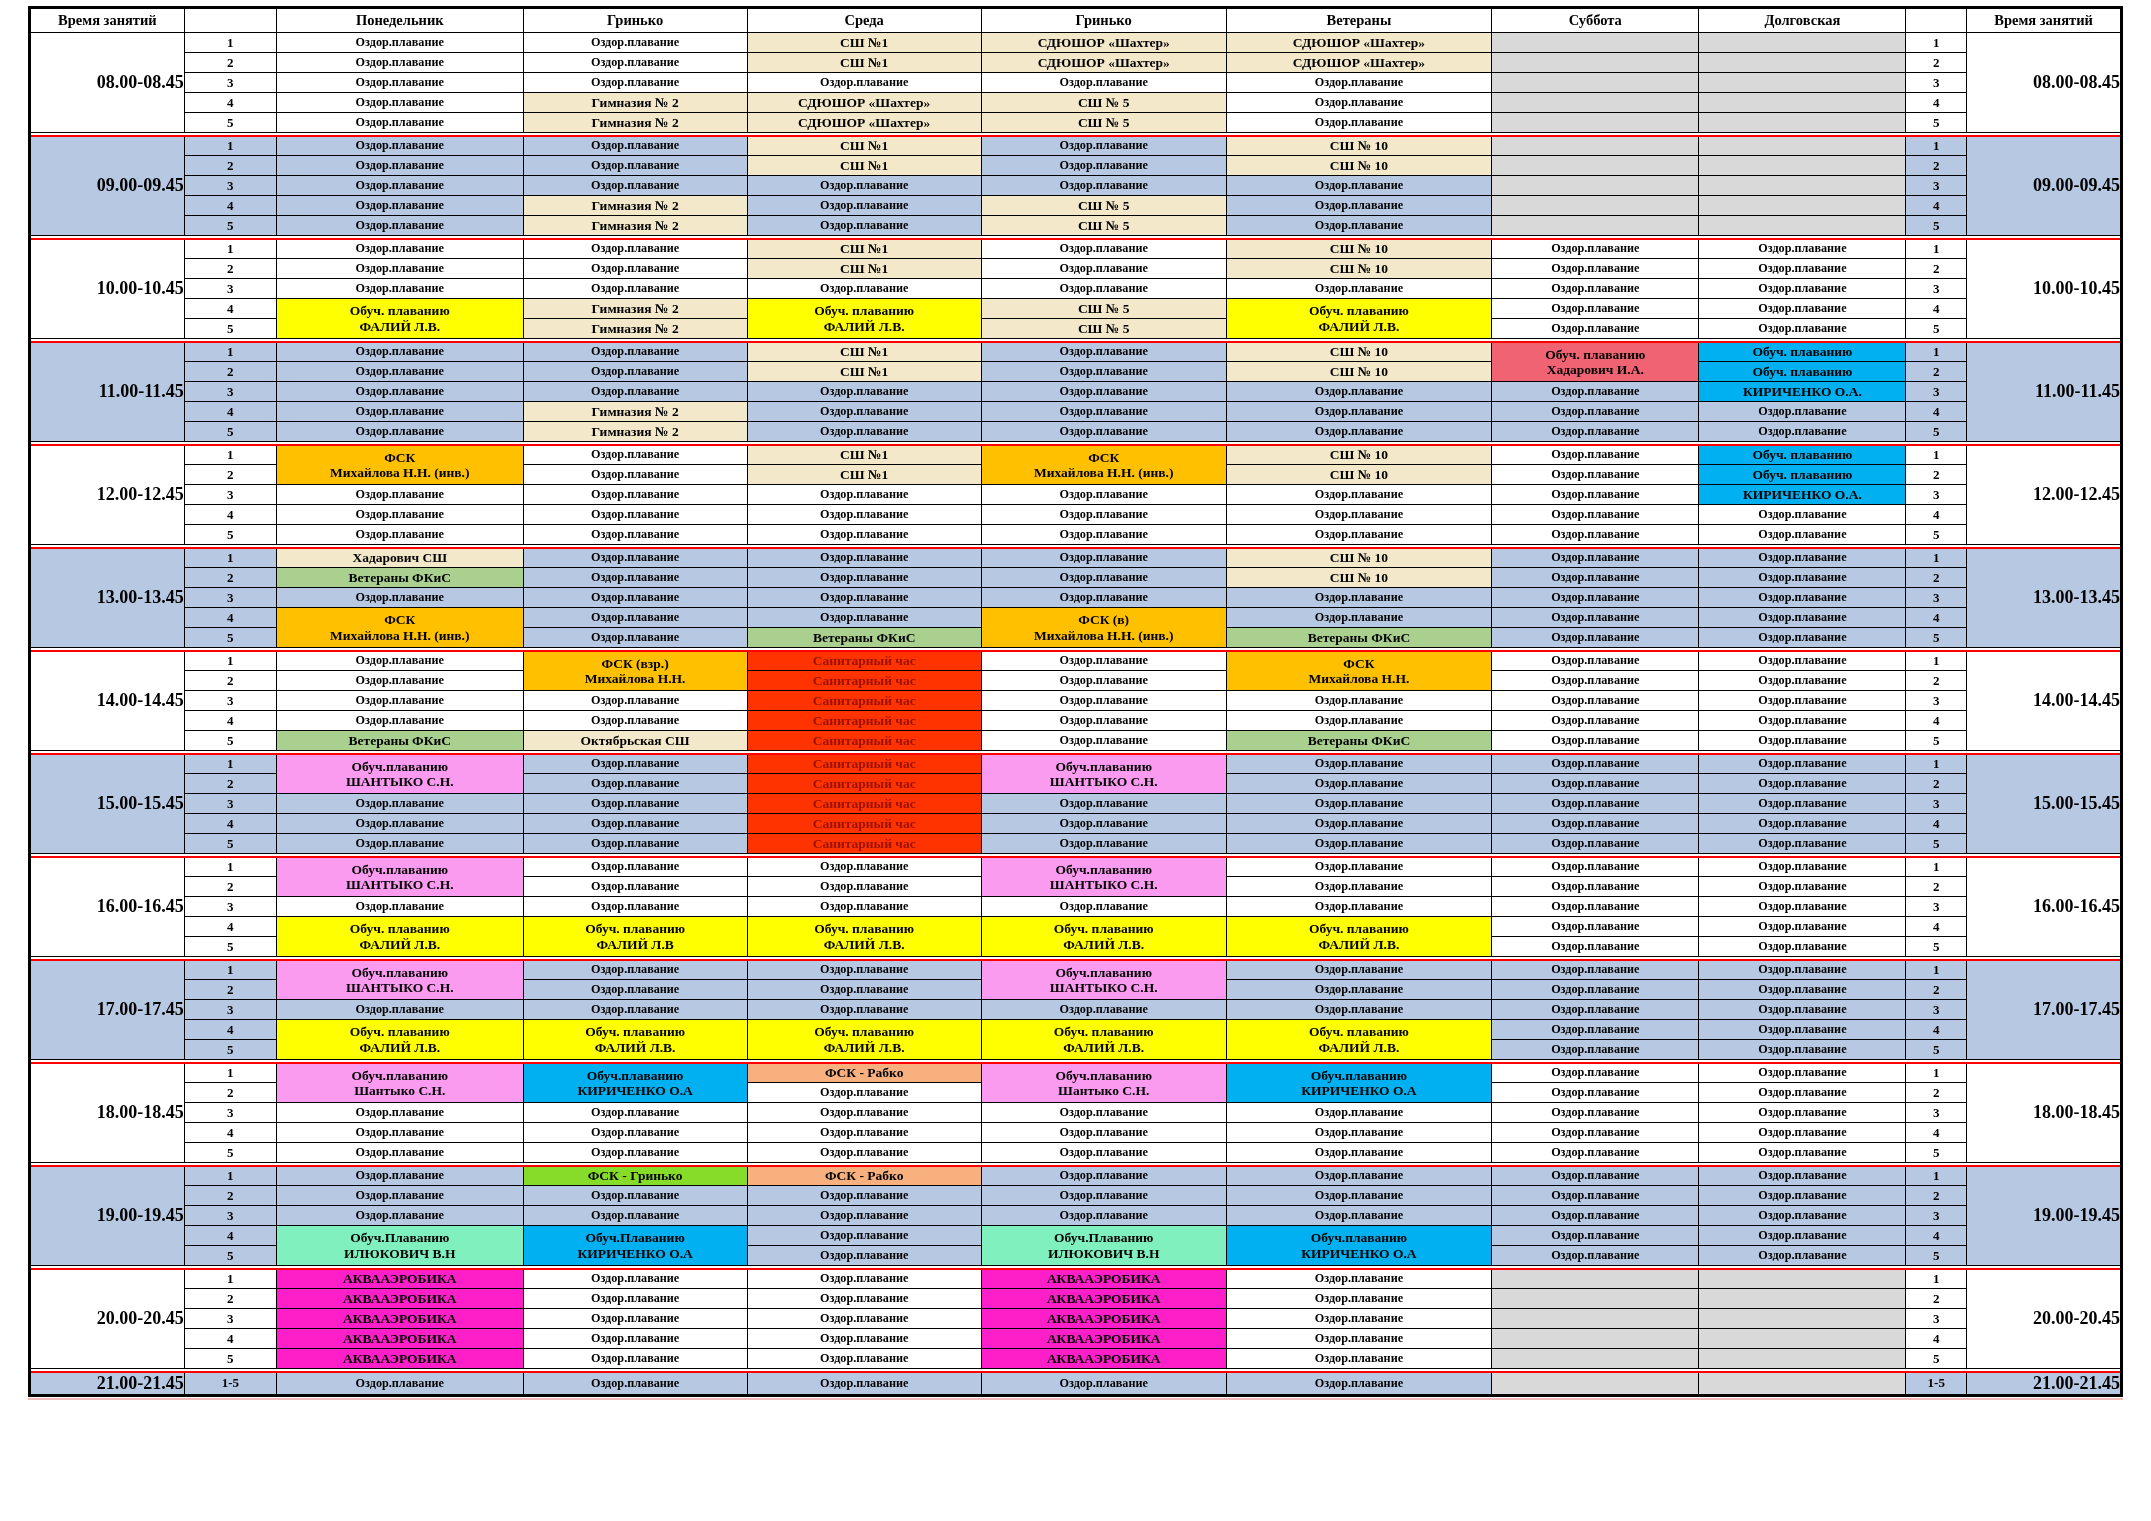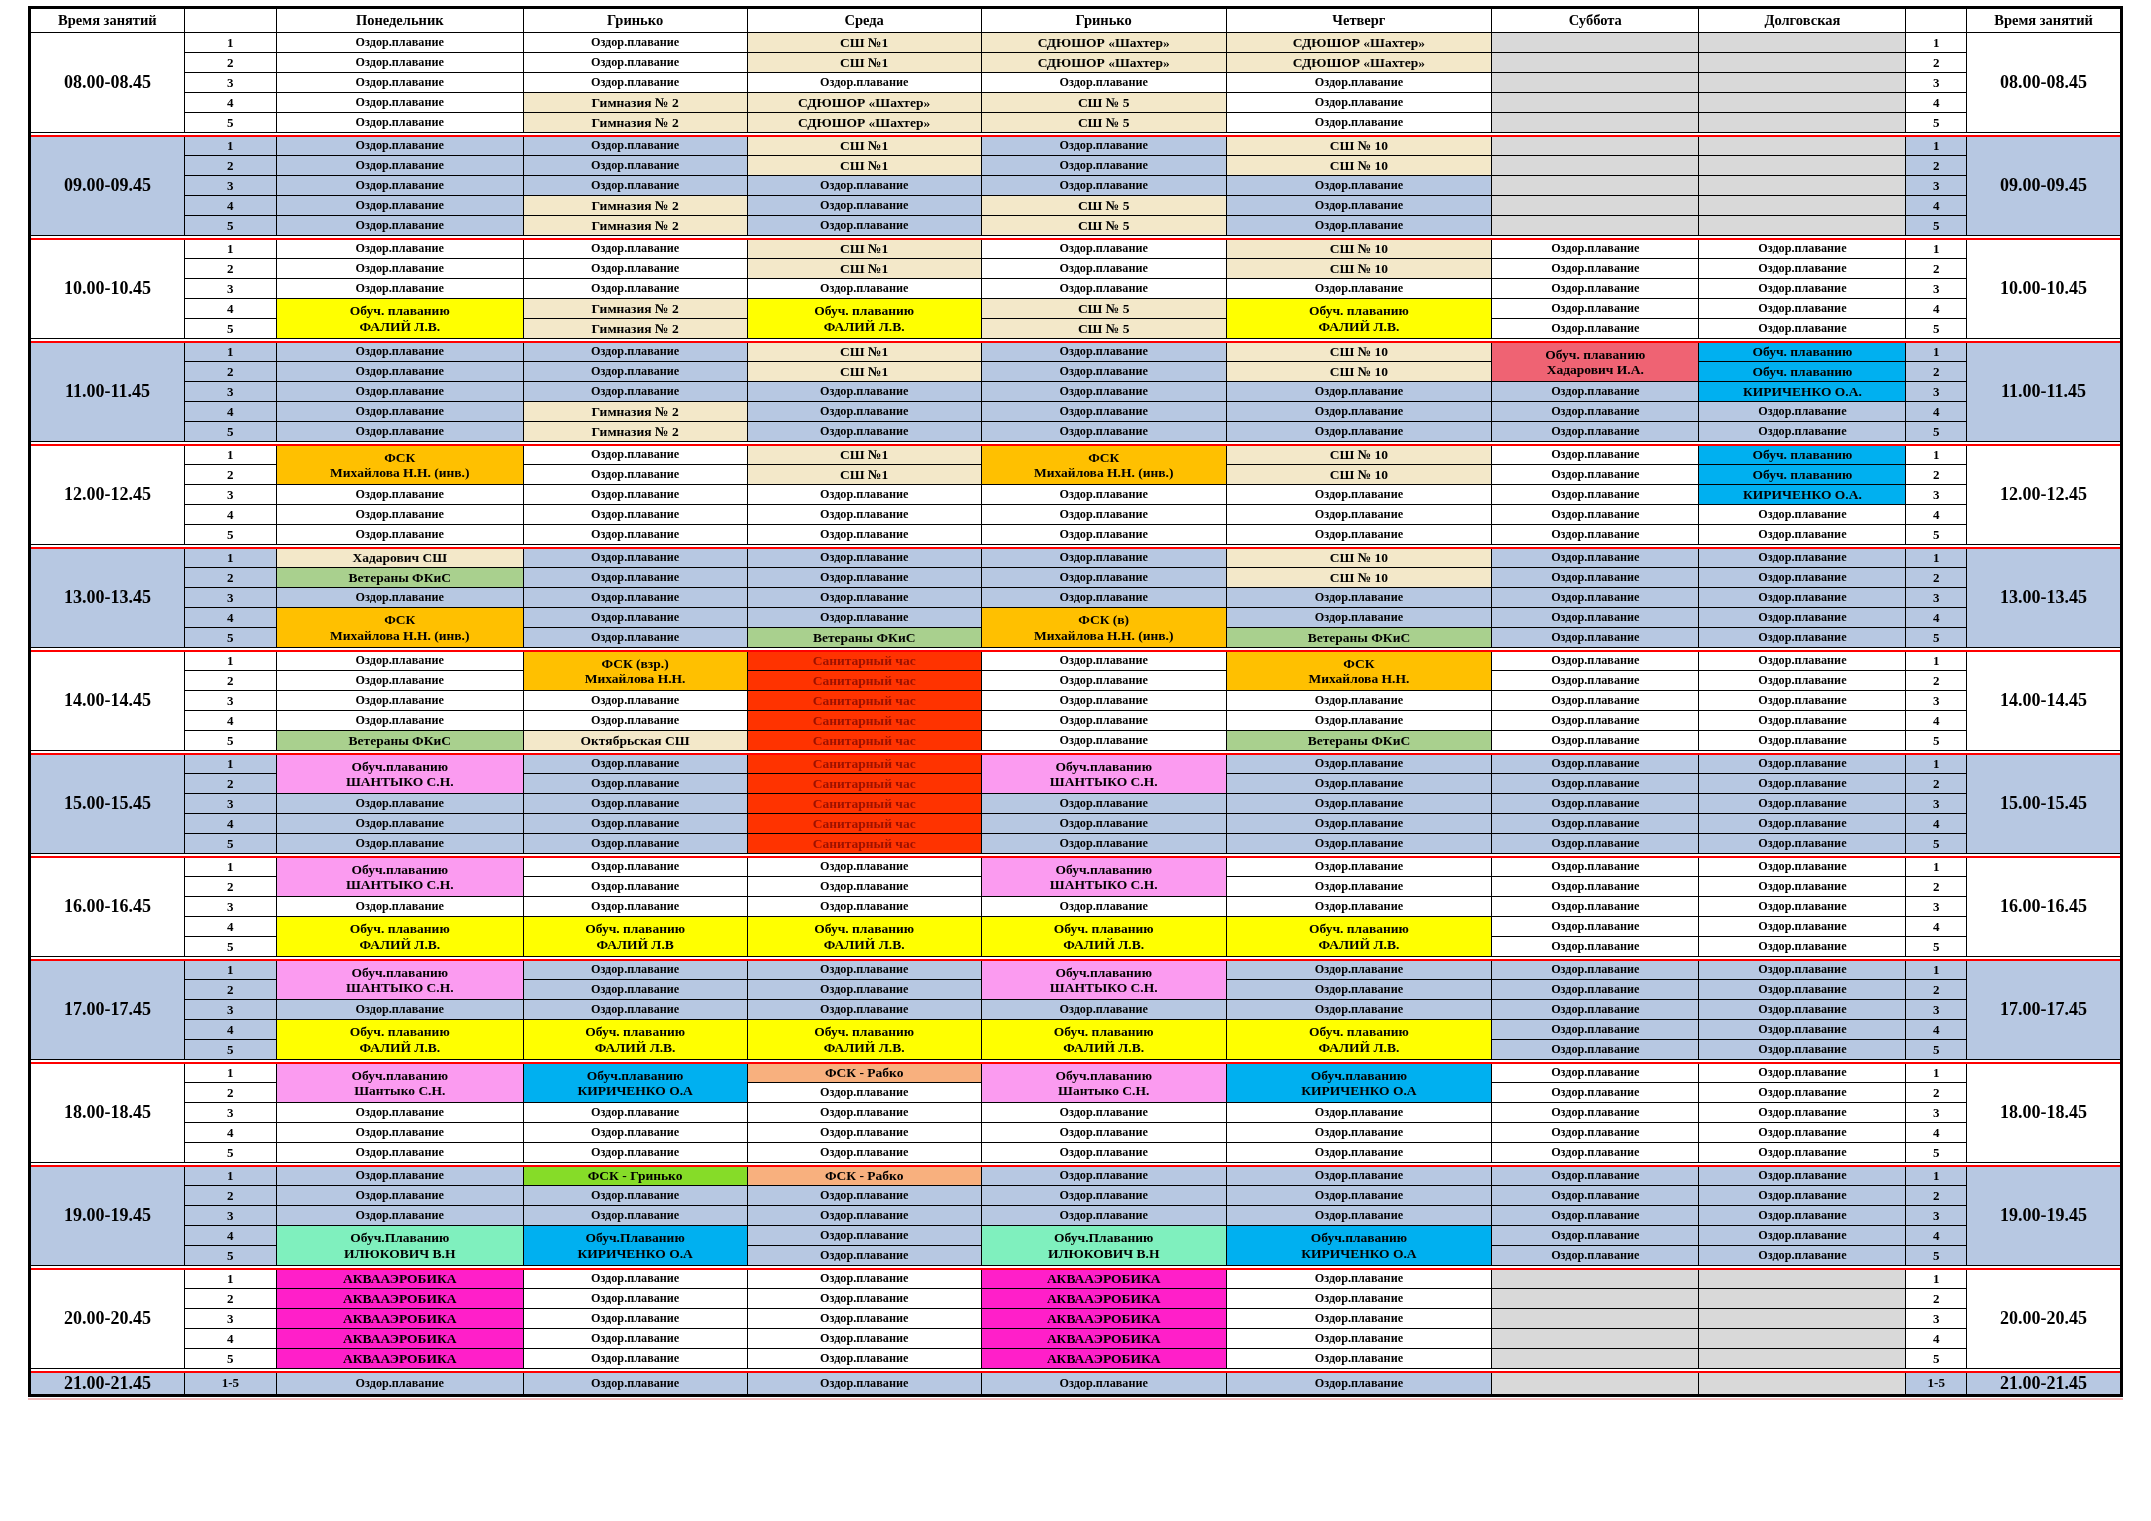--- a/index.html
+++ b/index.html
@@ -10,21 +10,21 @@
   }
   .page { padding:6px 28px 0 28px; }
   .title { text-align:center; font-size:26px; margin:2px 0 7px 0; }
   table.schedule { width:100%; border-collapse:collapse; table-layout:fixed; border:3px solid #000; }
   th {
     border:1.5px solid #000; font-size:14.5px; height:25px; background:#FFF;
     padding:0; font-weight:700;
   }
   td { border:1.2px solid #000; padding:0; text-align:center; vertical-align:middle; overflow:hidden; }
   tr.lane-row { height:20px; }
-  td.time-cell { font-size:18px; }
+  td.time-cell { font-size:18px;text-align:right; }
   td.lane-cell { font-size:13px; }
   td.data-cell { font-size:12.2px; line-height:1.03; }
   td.data-cell.hl { font-size:13.5px; line-height:1.12; }
   tr.sep td {
     height:3px; background:#FFF; border-left:0; border-right:0;
     border-top:1.6px solid #E53030; border-bottom:2.6px solid #FF0000;
   }
   .bottom-rule { height:2px; background:#F3B9B9; margin-top:1px; }
 </style>
 </head>
@@ -47,21 +47,21 @@
         <col style="width:7.4%">
     </colgroup>
     <thead>
       <tr>
         <th>Время занятий</th>
         <th></th>
         <th>Понедельник</th>
         <th>Гринько</th>
         <th>Среда</th>
         <th>Гринько</th>
-        <th>Четверг</th>
+        <th>Ветераны</th>
         <th>Суббота</th>
         <th>Долговская</th>
         <th></th>
         <th>Время занятий</th>
       </tr>
     </thead>
     <tbody>
         <tr class="lane-row">
           <td class="time-cell" rowspan="5" style="background: rgb(255, 255, 255);">08.00-08.45</td>
           <td class="lane-cell" style="background: rgb(255, 255, 255);">1</td>

